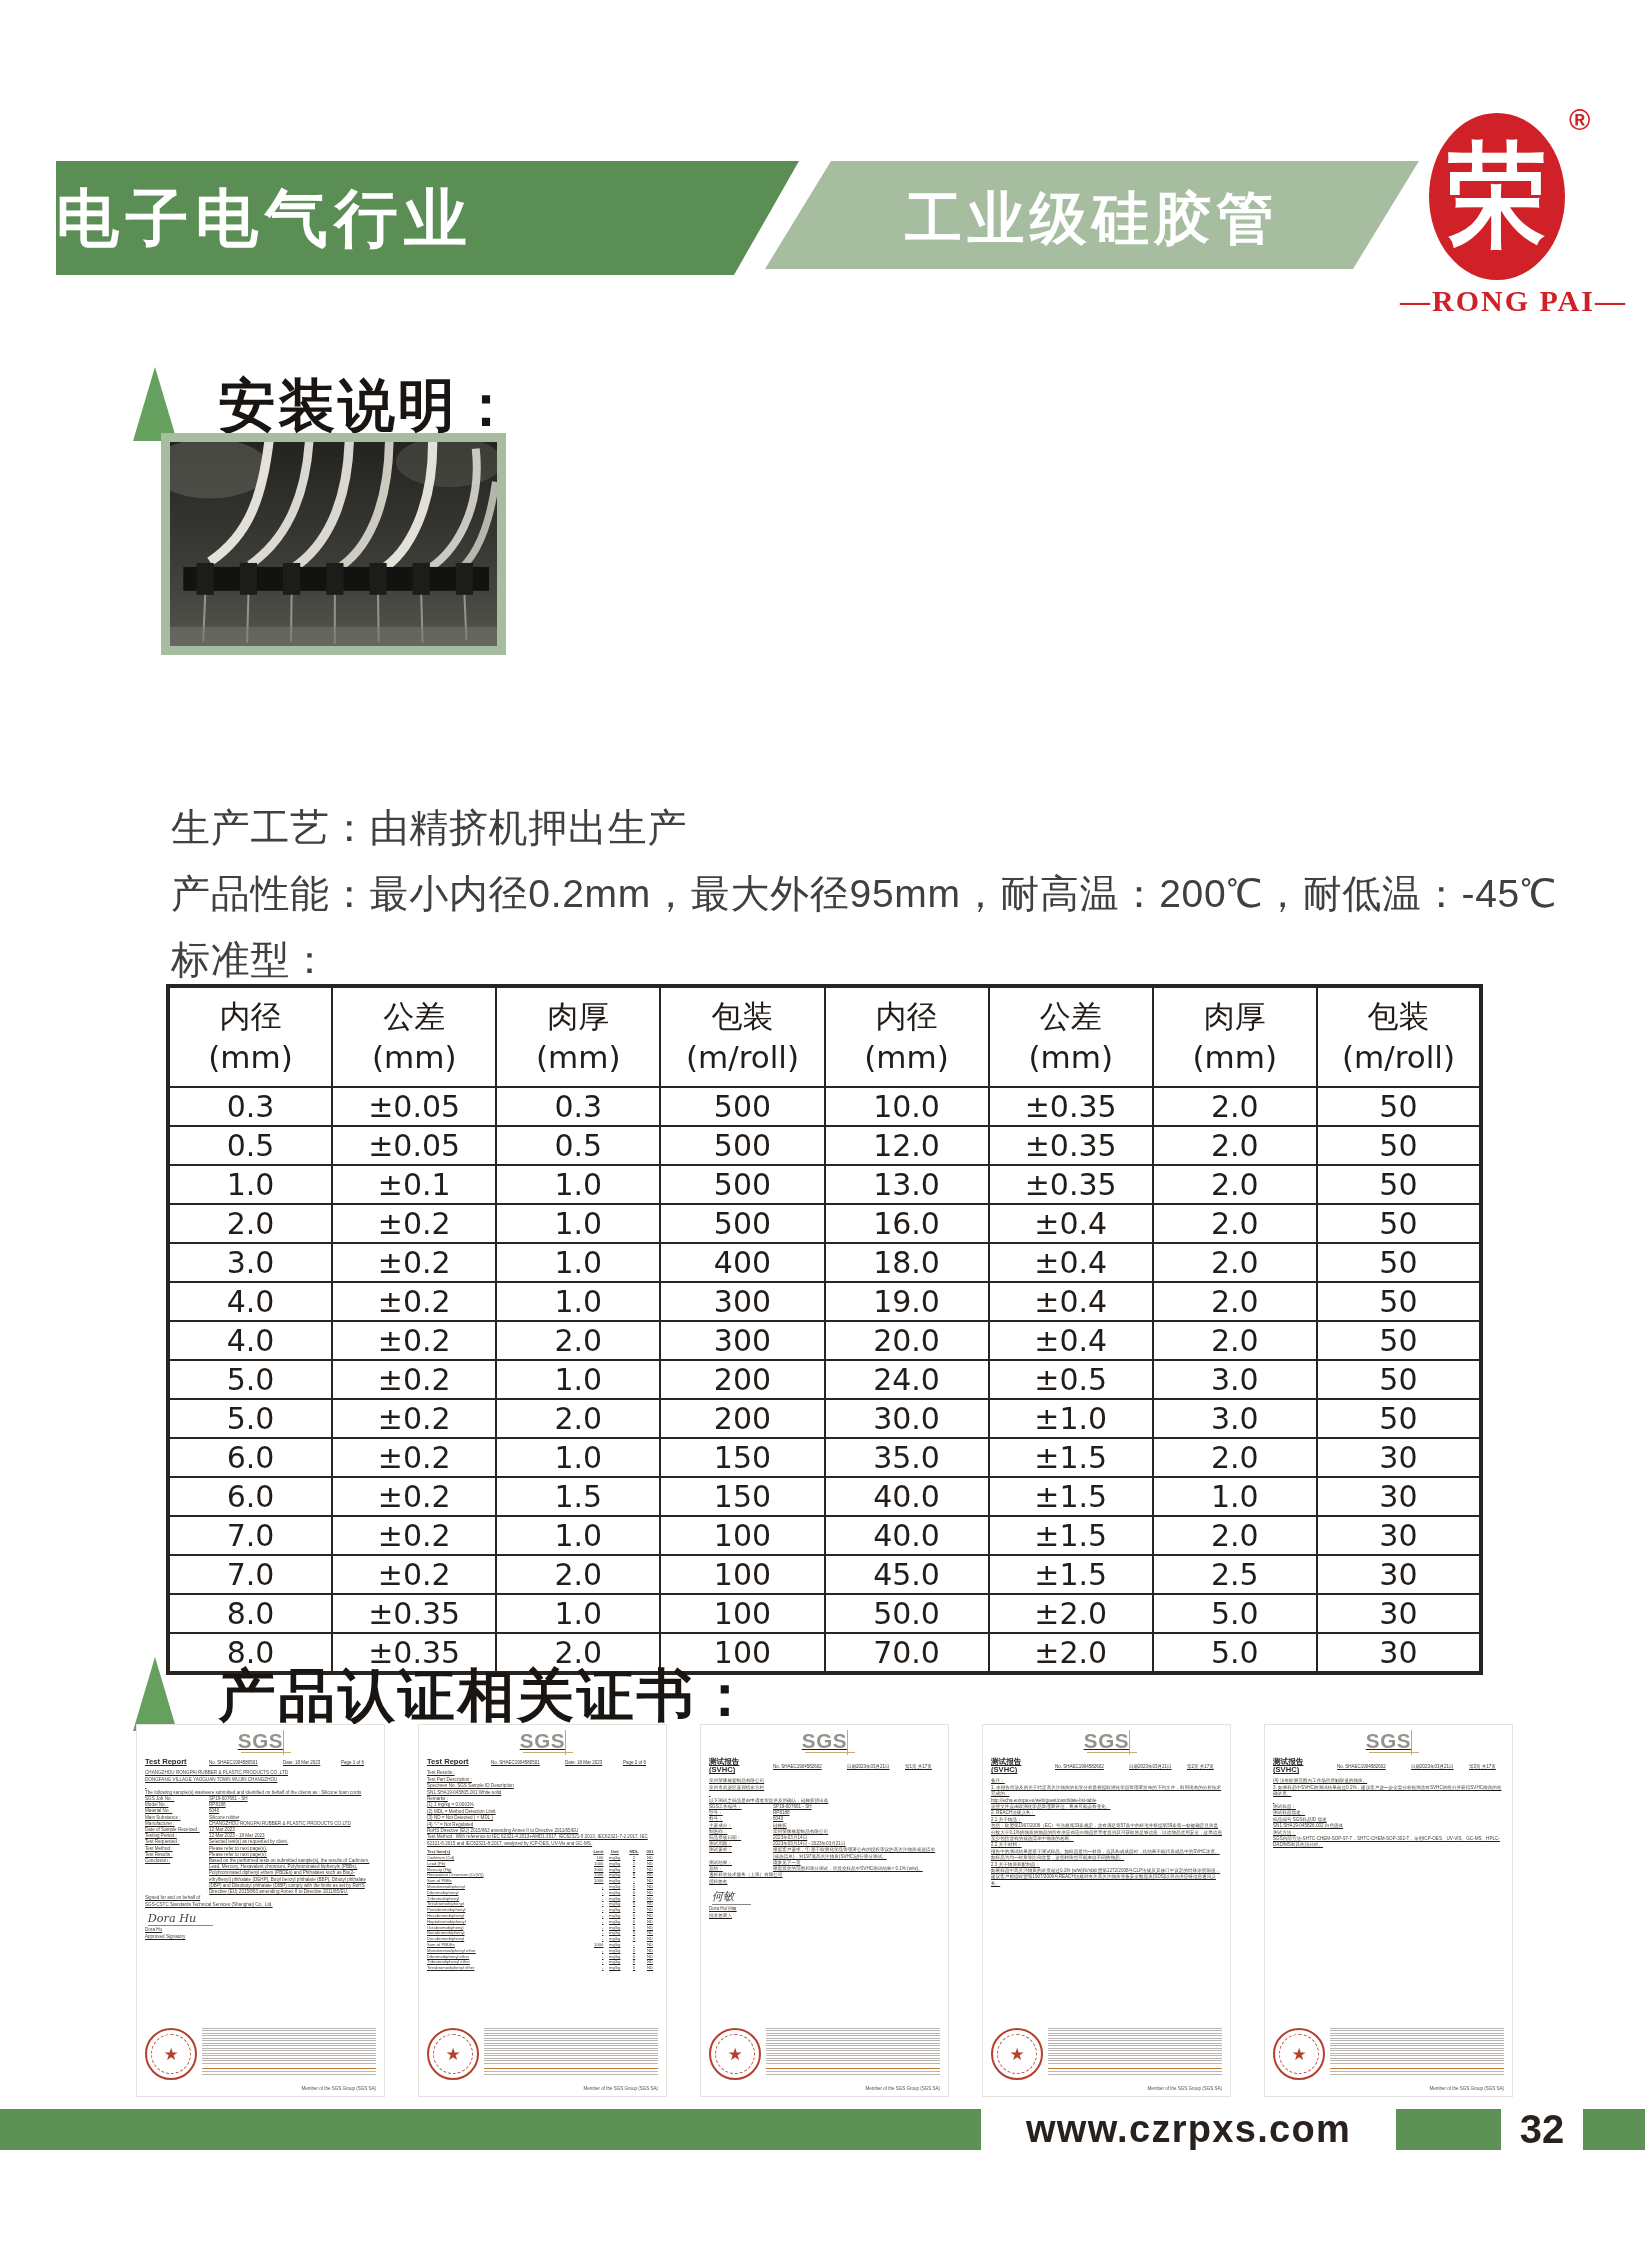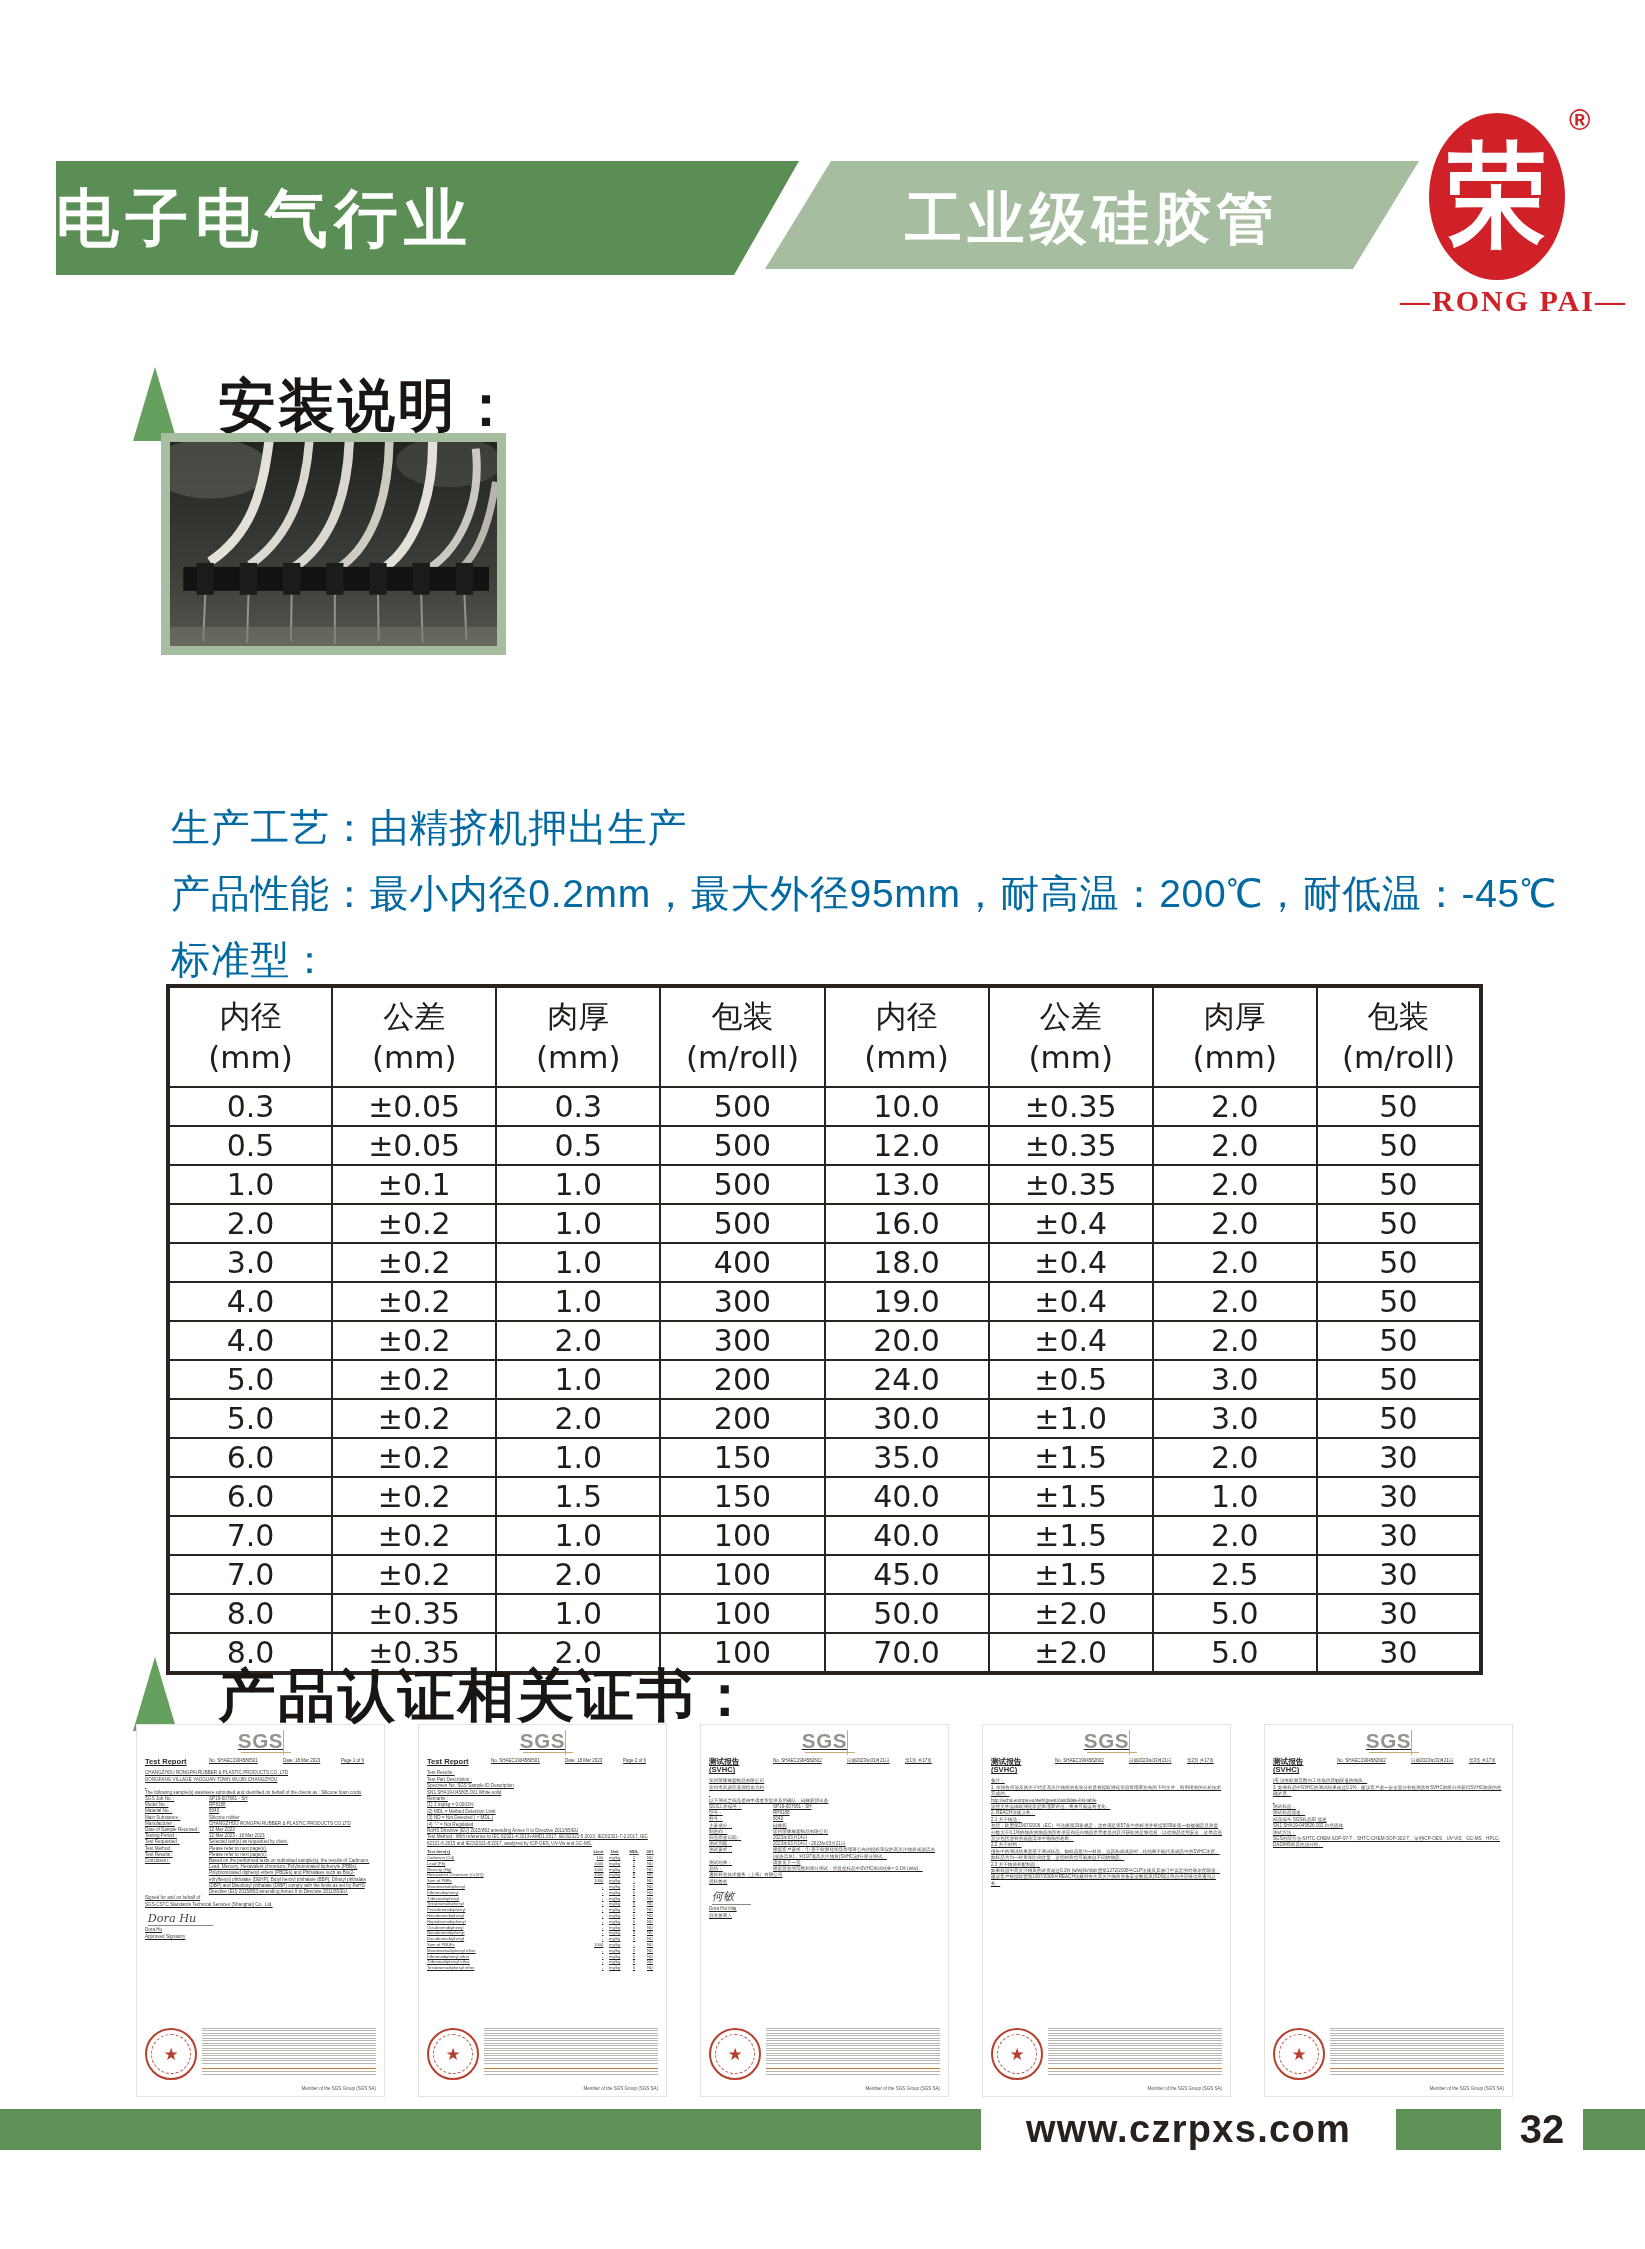--- a/index.html
+++ b/index.html
@@ -27,41 +27,41 @@
        border-bottom:74px solid #66a05e;margin-right:10.6px;margin-bottom:4px;}
   .sec-title .tt{font-size:57px;font-weight:bold;color:#191513;letter-spacing:2.7px;white-space:nowrap;}
   
   .install-img{position:absolute;left:161px;top:433px;width:345px;height:222px;
                border:9.3px solid #a6bda0;box-sizing:border-box;background:#2e2e2b;}
   .install-img svg{display:block;width:100%;height:100%;}
   .install-text{position:absolute;left:576px;top:430px;font-size:42px;line-height:76px;
                 color:#211c18;letter-spacing:1.3px;white-space:nowrap;}
   
   .spec-lines{position:absolute;left:171px;top:795px;font-size:39px;line-height:66px;
-              color:#0369a1;letter-spacing:0.7px;white-space:nowrap;}
+              color:#404040;letter-spacing:0.7px;white-space:nowrap;}
   
   .spec-table-wrap{position:absolute;left:166px;top:984px;width:1317px;}
   table.spec{width:100%;border-collapse:collapse;table-layout:fixed;
              border:4.6px solid #29241f;font-family:"DejaVu Sans",sans-serif;}
   table.spec th{border:2px solid #29241f;border-bottom:2.7px solid #29241f;height:98px;
                 font-size:31px;font-weight:normal;color:#221d19;padding:0;}
   table.spec th div{line-height:41px;}
   table.spec td{border:2px solid #29241f;border-top:2.7px solid #29241f;height:37px;
                 font-size:30px;text-align:center;color:#221d19;padding:0;}
   
   .certs-row{position:absolute;left:136px;top:1724px;display:flex;gap:33px;}
   .cert{position:relative;width:249px;height:373px;background:#fff;border:0.7px solid #e3e2df;
         box-sizing:border-box;padding:4px 8px 0 8px;overflow:hidden;text-decoration:underline;}
   .sgs-row{position:relative;height:28px;text-align:center;}
   .sgs-row .sgs{font-size:20.6px;font-weight:800;color:#95938c;letter-spacing:0.7px;}
   .sgs-row:after{content:"";position:absolute;left:50%;top:22.6px;width:50px;margin-left:-20px;
                  border-top:0.7px solid #c9a96f;}
   .sgs-row:before{content:"";position:absolute;left:50%;top:1.3px;height:25px;margin-left:22.6px;
                   border-left:0.7px solid #c9a96f;}
-  .c-head{display:flex;align-items:flex-start;margin:1.3px 0 4px 0;}
+  .c-head{display:flex;align-items:center;margin:1.3px 0 4px 0;}
   .c-title{font-size:7.6px;font-weight:bold;color:#2e2a26;width:64px;line-height:8px;flex:none;}
   .c-no{font-size:4.5px;color:#3a3631;width:74px;flex:none;}
   .c-date{font-size:4.5px;color:#3a3631;width:58px;flex:none;}
   .c-page{font-size:4.5px;color:#3a3631;flex:1;}
   .c-line{font-size:4.6px;line-height:6.4px;color:#4a453f;}
   .c-field{display:flex;font-size:4.6px;line-height:6.2px;color:#4a453f;}
   .c-field span:first-child{width:64px;flex:none;}
   .c-field span:last-child{flex:1;}
   .c-items{margin-top:2px;}
   .c-irow{display:flex;font-size:4.2px;line-height:5.8px;color:#4a453f;}

